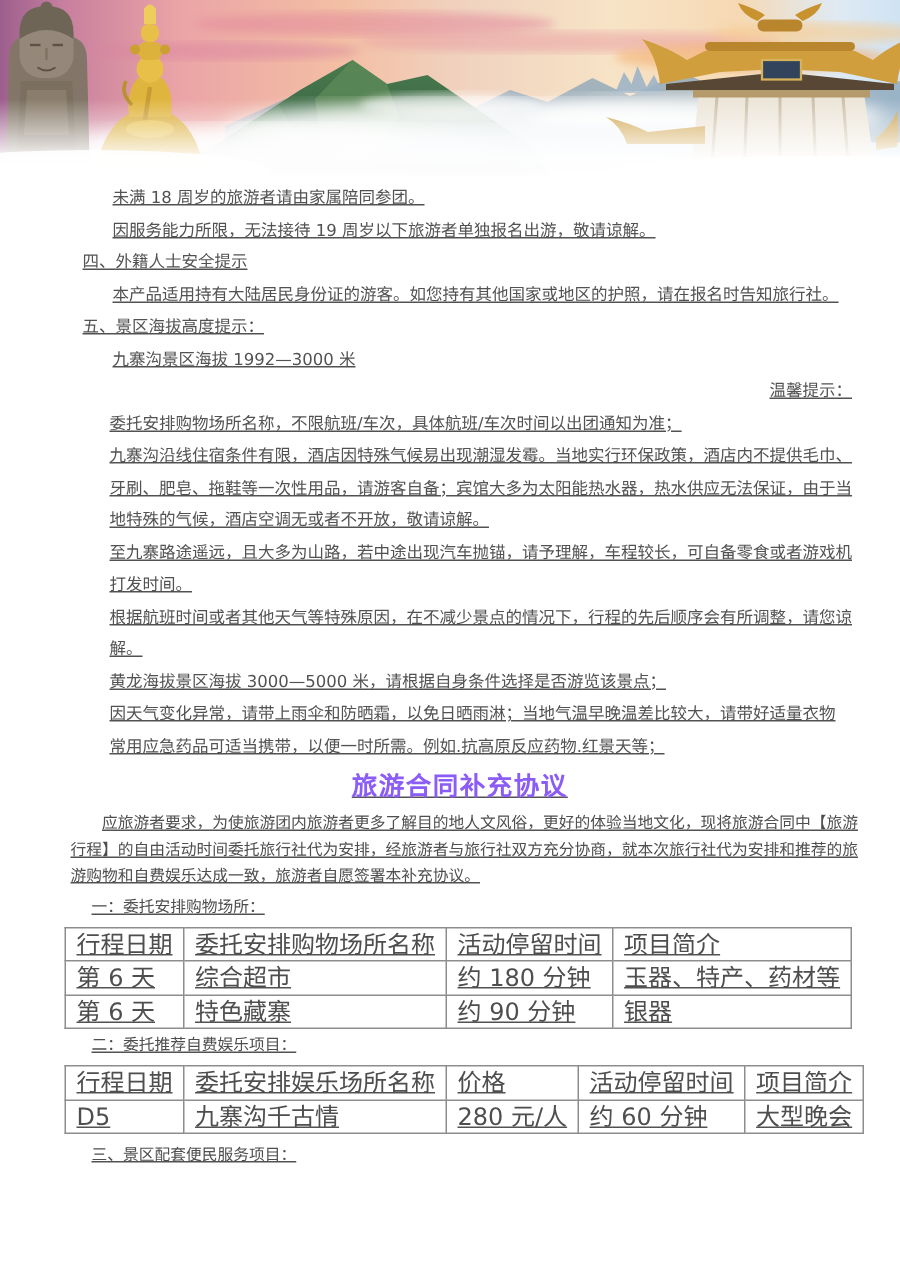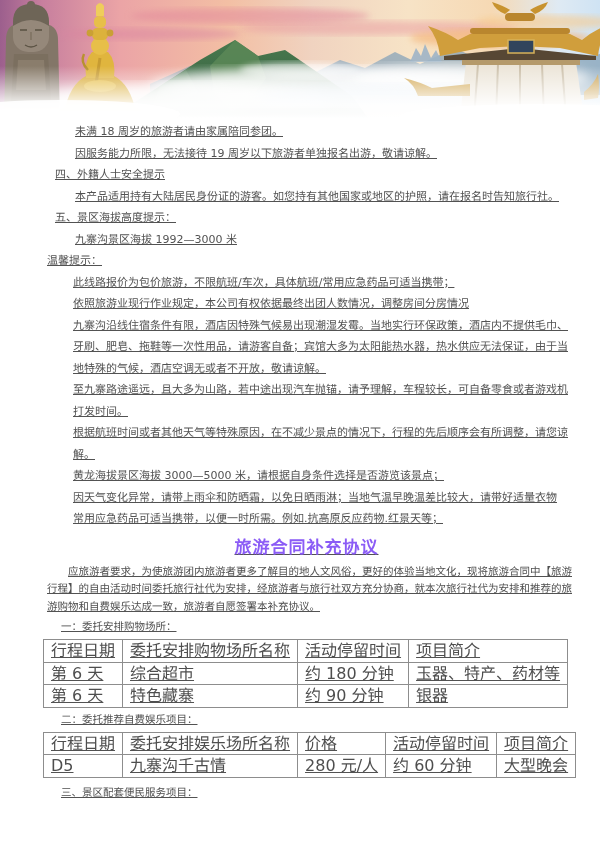--- a/index.html
+++ b/index.html
@@ -5,21 +5,21 @@
   html,body { margin:0; padding:0; background:#ffffff; }
   .page {
     width:600px; height:848px; margin:0 auto; background:#ffffff;
     font-family:"DejaVu Sans","Liberation Sans",sans-serif;
     color:#525252; position:relative; overflow:hidden;text-decoration:underline;
   }
   .hero { display:block; width:600px; height:118px; }
   .content { padding:3px 32px 0 45px; font-size:11px; line-height:21.5px; }
   .notice-num  { margin-left:10px; }
   .notice-body { margin-left:30px; text-align:justify; }
-  .tips-head   { margin-left:2px; }
+  .tips-head   { margin-left:2px;text-align:right; }
   .tip         { margin-left:28px; text-align:justify; }
   .agr-title {
     font-size:17px; font-weight:bold; color:#8b5cf6; text-align:center;
     line-height:25px; margin:5px 0 3px 0; letter-spacing:1px;
   }
   .agr-intro {
     font-size:10.5px; line-height:17.5px; text-indent:2em;
     text-align:justify; margin:0 -4px 2px 2px; color:#4e4e4e;
   }
   .tbl-label { font-size:10.5px; line-height:17px; margin:3px 0 4px 16px; color:#4e4e4e; }
@@ -151,22 +151,21 @@
   <div class="content">
 
     <div class="notice-body">未满 18 周岁的旅游者请由家属陪同参团。</div>
     <div class="notice-body">因服务能力所限，无法接待 19 周岁以下旅游者单独报名出游，敬请谅解。</div>
     <div class="notice-num">四、外籍人士安全提示</div>
     <div class="notice-body">本产品适用持有大陆居民身份证的游客。如您持有其他国家或地区的护照，请在报名时告知旅行社。</div>
     <div class="notice-num">五、景区海拔高度提示：</div>
     <div class="notice-body">九寨沟景区海拔 1992—3000 米</div>
 
     <div class="tips-head">温馨提示：</div>
-    <div class="tip">此线路报价为包价旅游，不限航班/车次，具体航班/常用应急药品可适当携带；</div>
-    <div class="tip">依照旅游业现行作业规定，本公司有权依据最终出团人数情况，调整房间分房情况</div>
+    <div class="tip">委托安排购物场所名称，不限航班/车次，具体航班/车次时间以出团通知为准；</div>
     <div class="tip">九寨沟沿线住宿条件有限，酒店因特殊气候易出现潮湿发霉。当地实行环保政策，酒店内不提供毛巾、牙刷、肥皂、拖鞋等一次性用品，请游客自备；宾馆大多为太阳能热水器，热水供应无法保证，由于当地特殊的气候，酒店空调无或者不开放，敬请谅解。</div>
     <div class="tip">至九寨路途遥远，且大多为山路，若中途出现汽车抛锚，请予理解，车程较长，可自备零食或者游戏机打发时间。</div>
     <div class="tip">根据航班时间或者其他天气等特殊原因，在不减少景点的情况下，行程的先后顺序会有所调整，请您谅解。</div>
     <div class="tip">黄龙海拔景区海拔 3000—5000 米，请根据自身条件选择是否游览该景点；</div>
     <div class="tip">因天气变化异常，请带上雨伞和防晒霜，以免日晒雨淋；当地气温早晚温差比较大，请带好适量衣物</div>
     <div class="tip">常用应急药品可适当携带，以便一时所需。例如.抗高原反应药物.红景天等；</div>
 
     <div class="agr-title">旅游合同补充协议</div>
     <div class="agr-intro">应旅游者要求，为使旅游团内旅游者更多了解目的地人文风俗，更好的体验当地文化，现将旅游合同中【旅游行程】的自由活动时间委托旅行社代为安排，经旅游者与旅行社双方充分协商，就本次旅行社代为安排和推荐的旅游购物和自费娱乐达成一致，旅游者自愿签署本补充协议。</div>
 

